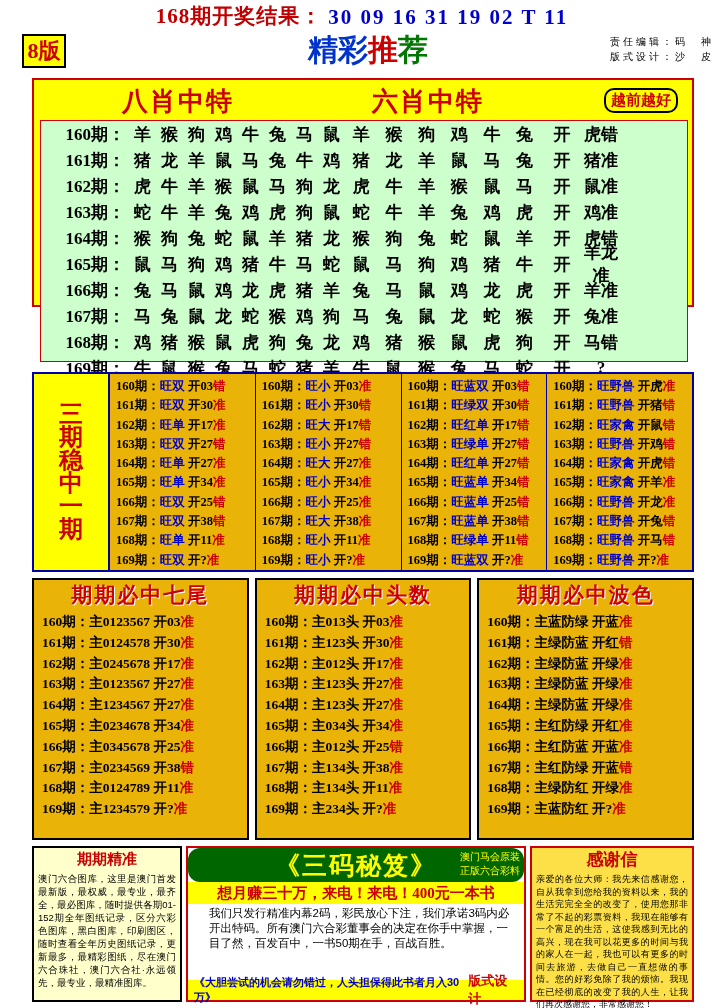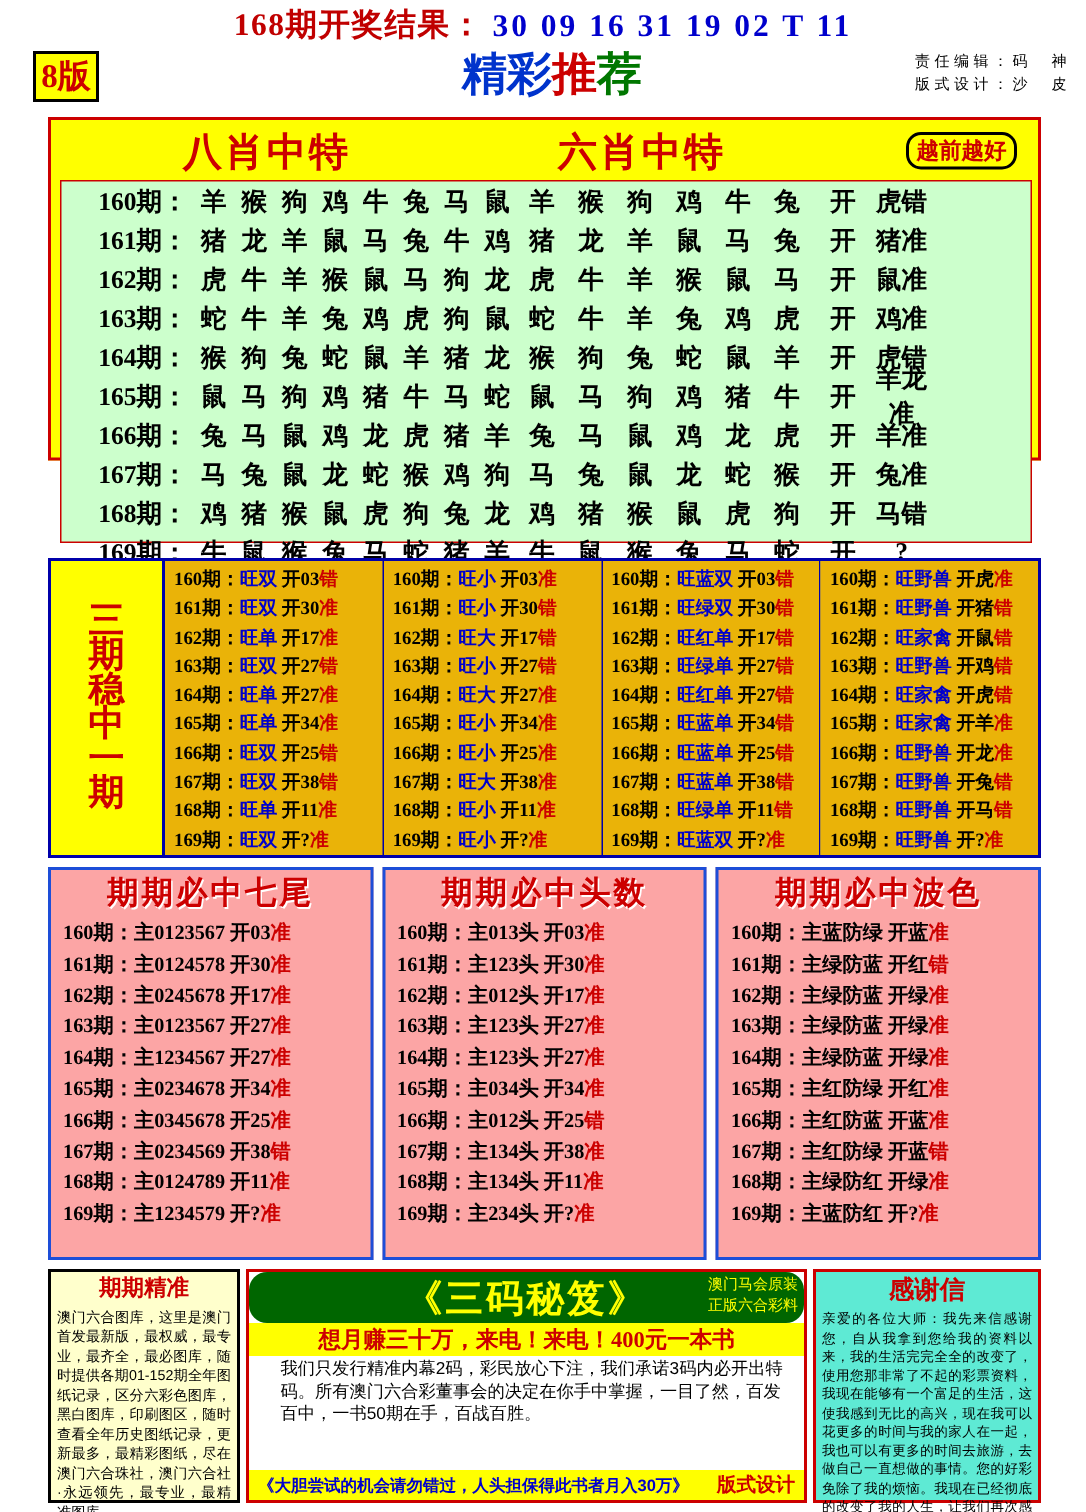--- a/index.html
+++ b/index.html
@@ -90,39 +90,39 @@
   .b2col .ln{font-size:12.5px;font-weight:bold;line-height:19.3px;white-space:nowrap;
     font-family:"Liberation Serif","DejaVu Serif",serif;}
   .b2col .ln .p{color:#000;}
   .b2col .ln .v{color:#0000cc;}
   .b2col .ln .k{color:#000;}
   .b2col .ln .r{color:#cc0000;}
 
   
   .trio{position:absolute;left:32px;top:578px;width:662px;height:262px;display:flex;gap:6px;}
   .tbox{
-    flex:1;border:2px solid #1d4ed8;background:#fca5a5;box-sizing:border-box;position:relative;
+    flex:1;border:2px solid #000000;background:#eab308;box-sizing:border-box;position:relative;
   }
   .tbox h3{
     margin:0;height:30px;line-height:30px;text-align:center;
     font-size:21px;font-weight:bold;color:#cc0000;letter-spacing:2px;
     font-family:"Liberation Serif","DejaVu Serif",serif;
     text-shadow:1px 1px 0 #ffffff;
   }
   .tbody{padding:2px 4px 0 8px;}
   .tbody .ln{font-size:13.5px;font-weight:bold;line-height:20.8px;white-space:nowrap;
     font-family:"Liberation Serif","DejaVu Serif",serif;}
   .tbody .ln .p{color:#000;}
   .tbody .ln .v{color:#000;}
   .tbody .ln .r{color:#cc0000;}
 
   
   .bottom{position:absolute;left:32px;top:846px;width:662px;height:156px;display:flex;gap:4px;}
   .bl{
-    width:128px;border:2px solid #000;background:#ffffcc;box-sizing:border-box;
+    width:150px;border:2px solid #000;background:#ffffcc;box-sizing:border-box;
   }
   .bl h4{
     margin:0;height:22px;line-height:22px;text-align:center;font-size:15px;
     font-weight:bold;color:#cc0000;font-family:"Liberation Serif","DejaVu Serif",serif;
   }
   .bl p{margin:0;padding:2px 4px;font-size:9.5px;line-height:13px;color:#000;text-align:justify;}
   .bc{
     flex:1;border:2px solid #cc0000;box-sizing:border-box;background:#ffffff;position:relative;
   }
   .bc .topbar{
@@ -141,21 +141,21 @@
     font-family:"Liberation Serif","DejaVu Serif",serif;
   }
   .bc .para{padding:2px 5px;font-size:11.5px;line-height:15px;color:#000;margin-left:16px;}
   .bc .foot{
     position:absolute;left:0;bottom:0;width:100%;height:20px;background:#ffff00;
     display:flex;align-items:center;justify-content:space-between;box-sizing:border-box;padding:0 6px;
   }
   .bc .foot .f1{font-size:11px;color:#0000cc;font-weight:bold;}
   .bc .foot .f2{font-size:13px;color:#cc0000;font-weight:bold;}
   .br{
-    width:152px;border:2px solid #cc0000;background:#5eead4;box-sizing:border-box;
+    width:164px;border:2px solid #cc0000;background:#fde047;box-sizing:border-box;
   }
   .br h4{
     margin:0;height:24px;line-height:24px;text-align:center;font-size:17px;
     font-weight:bold;color:#cc0000;font-family:"Liberation Serif","DejaVu Serif",serif;
   }
   .br p{margin:0;padding:1px 4px;font-size:9px;line-height:12.5px;color:#000;text-align:justify;}
 </style>
 </head>
 <body>
 

